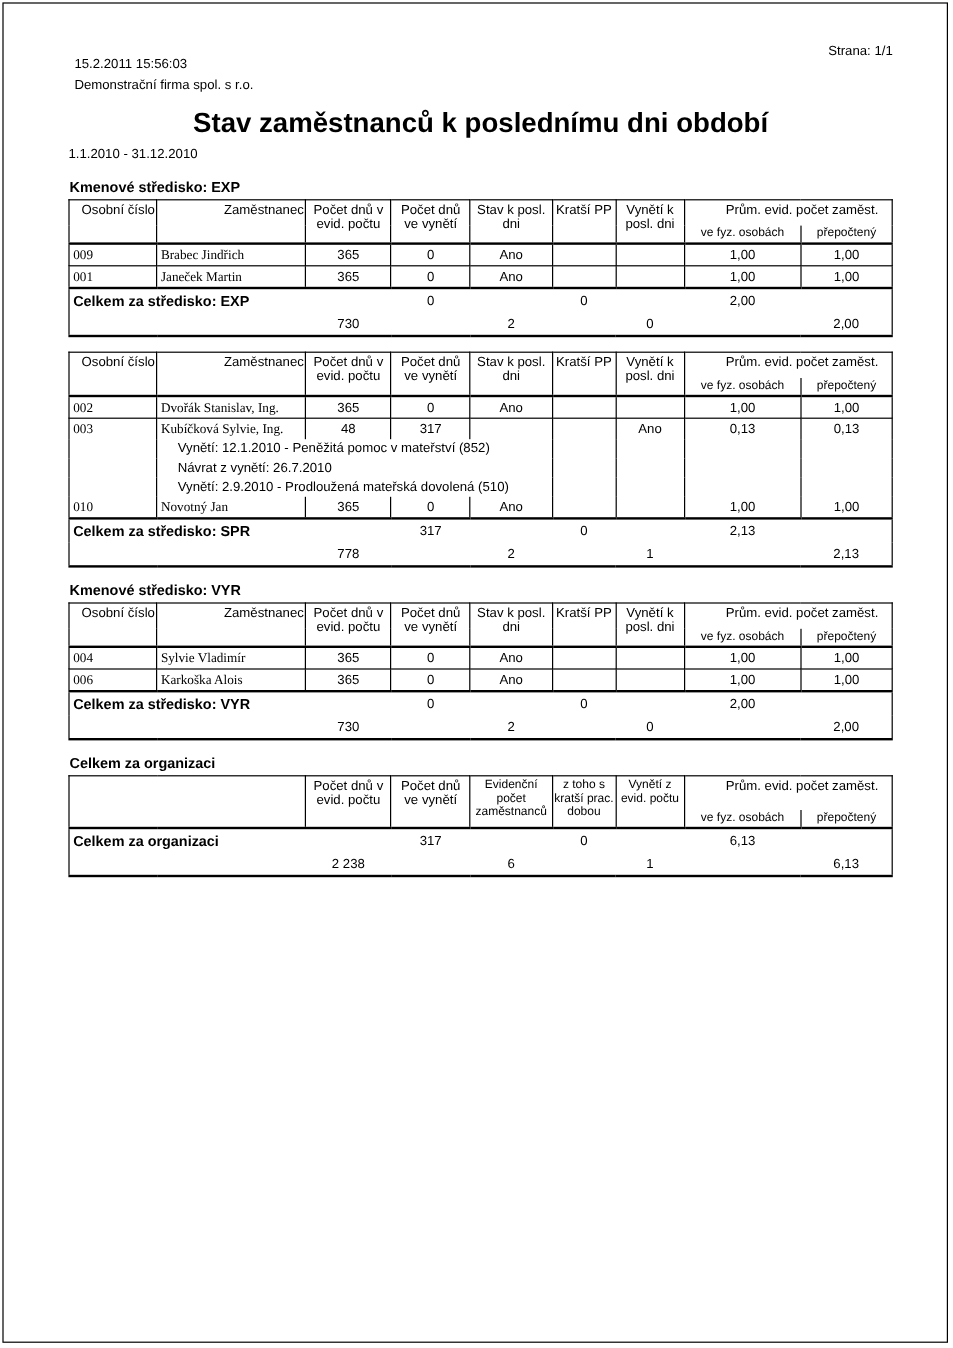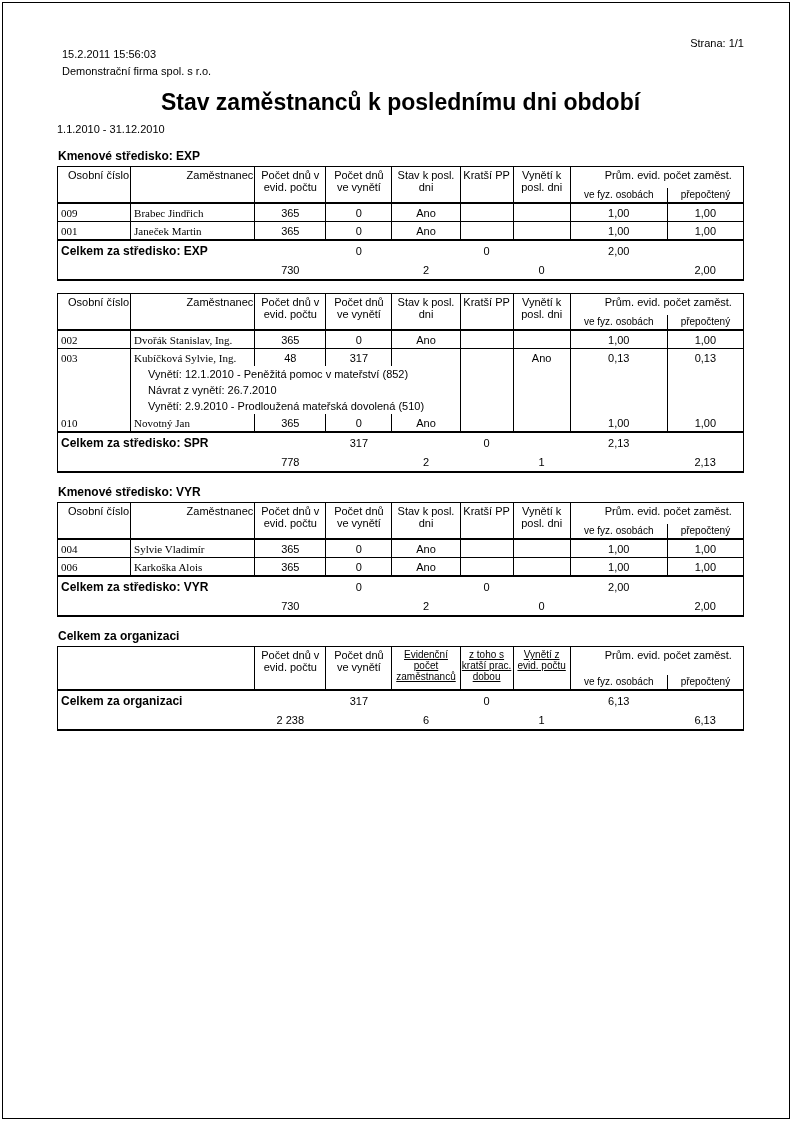--- a/index.html
+++ b/index.html
@@ -32,21 +32,21 @@
   .rpt th, .rpt td { overflow:hidden; }
   .rpt th {
     font-weight:normal; text-align:center; vertical-align:top;
     border:1px solid #000; border-bottom:2px solid #000;
     padding:2px 1px 0 1px; line-height:12px; height:19px;
   }
   .rpt th.hl { text-align:right; padding-left:3px; }
   .rpt th.grp { border-bottom:0;padding-left:24px; }
   .rpt tr.h2 th { font-size:10px; line-height:11px; border-top:0; height:12px;
                   vertical-align:middle; padding:0 1px 2px 1px; }
-  .rpt th.sm { font-size:10px; line-height:11px;text-decoration:underline; }
+  .rpt th.sm { font-size:10px; line-height:11px; }
   .org th { height:26px; }
 
   .rpt tr.dr td {
     border-left:1px solid #000; border-right:1px solid #000;
     border-bottom:1px solid #000;
     height:17px; vertical-align:middle; padding:0 3px;
   }
   .rpt tr.dr.nb td { border-bottom:0; }
   .rpt tr.dr.thick td { border-bottom:2px solid #000; }
 

